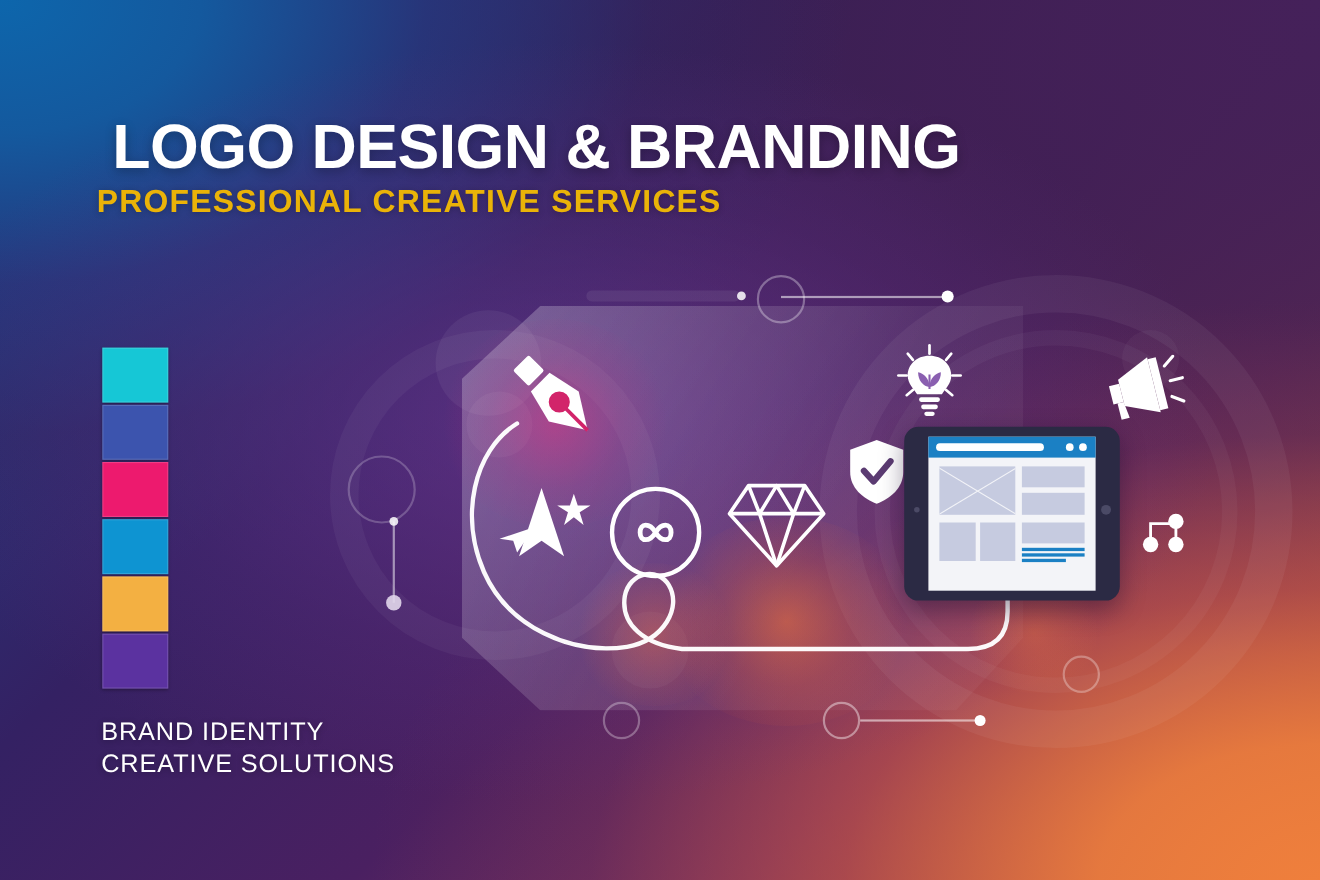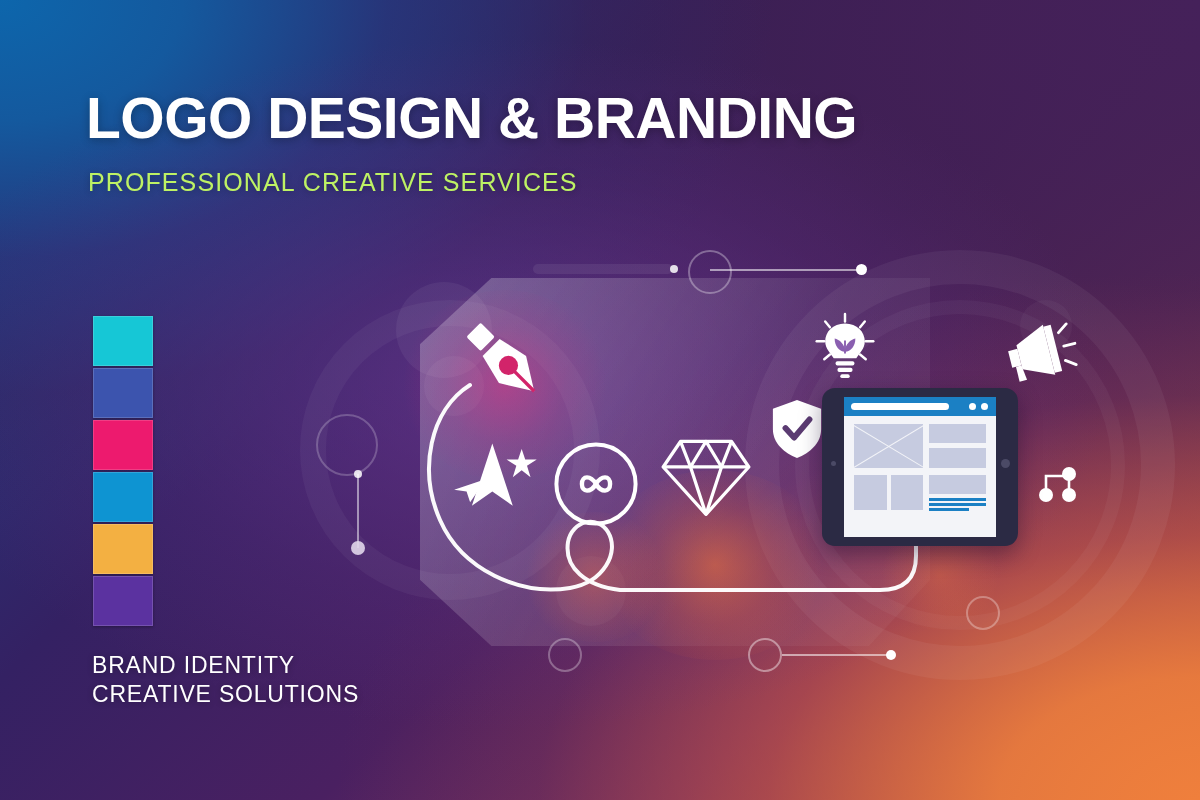--- a/index.html
+++ b/index.html
@@ -99,39 +99,39 @@
   .glow-orange3 {
     width: 120px; height: 110px; left: 880px; top: 520px;
     background: radial-gradient(circle, rgba(255,130,60,0.30) 0%, rgba(230,100,60,0) 72%);
   }
 
   
   .headline {
     position: absolute;
     left: 86px;
     top: 90px;
-    margin: 0;
+    margin: 16px;
     font-size: 57px;
     line-height: 1.0;
     font-weight: 700;
     letter-spacing: -0.5px;
     color: #ffffff;
     text-shadow: 0 2px 10px rgba(0,0,0,0.28);
     white-space: nowrap;
     text-align: center;
   }
   .subhead {
     position: absolute;
     left: 88px;
     top: 168px;
     margin: 0;
-    font-size: 25px;
-    font-weight: 400;
+    font-size: 29px;
+    font-weight: 700;
     letter-spacing: 1.1px;
-    color: #bef264;
+    color: #eab308;
     text-shadow: 0 1px 6px rgba(0,0,0,0.25);
     white-space: nowrap;
   }
 
   
   .footline {
     position: absolute;
     left: 92px;
     margin: 0;
     font-size: 23px;

